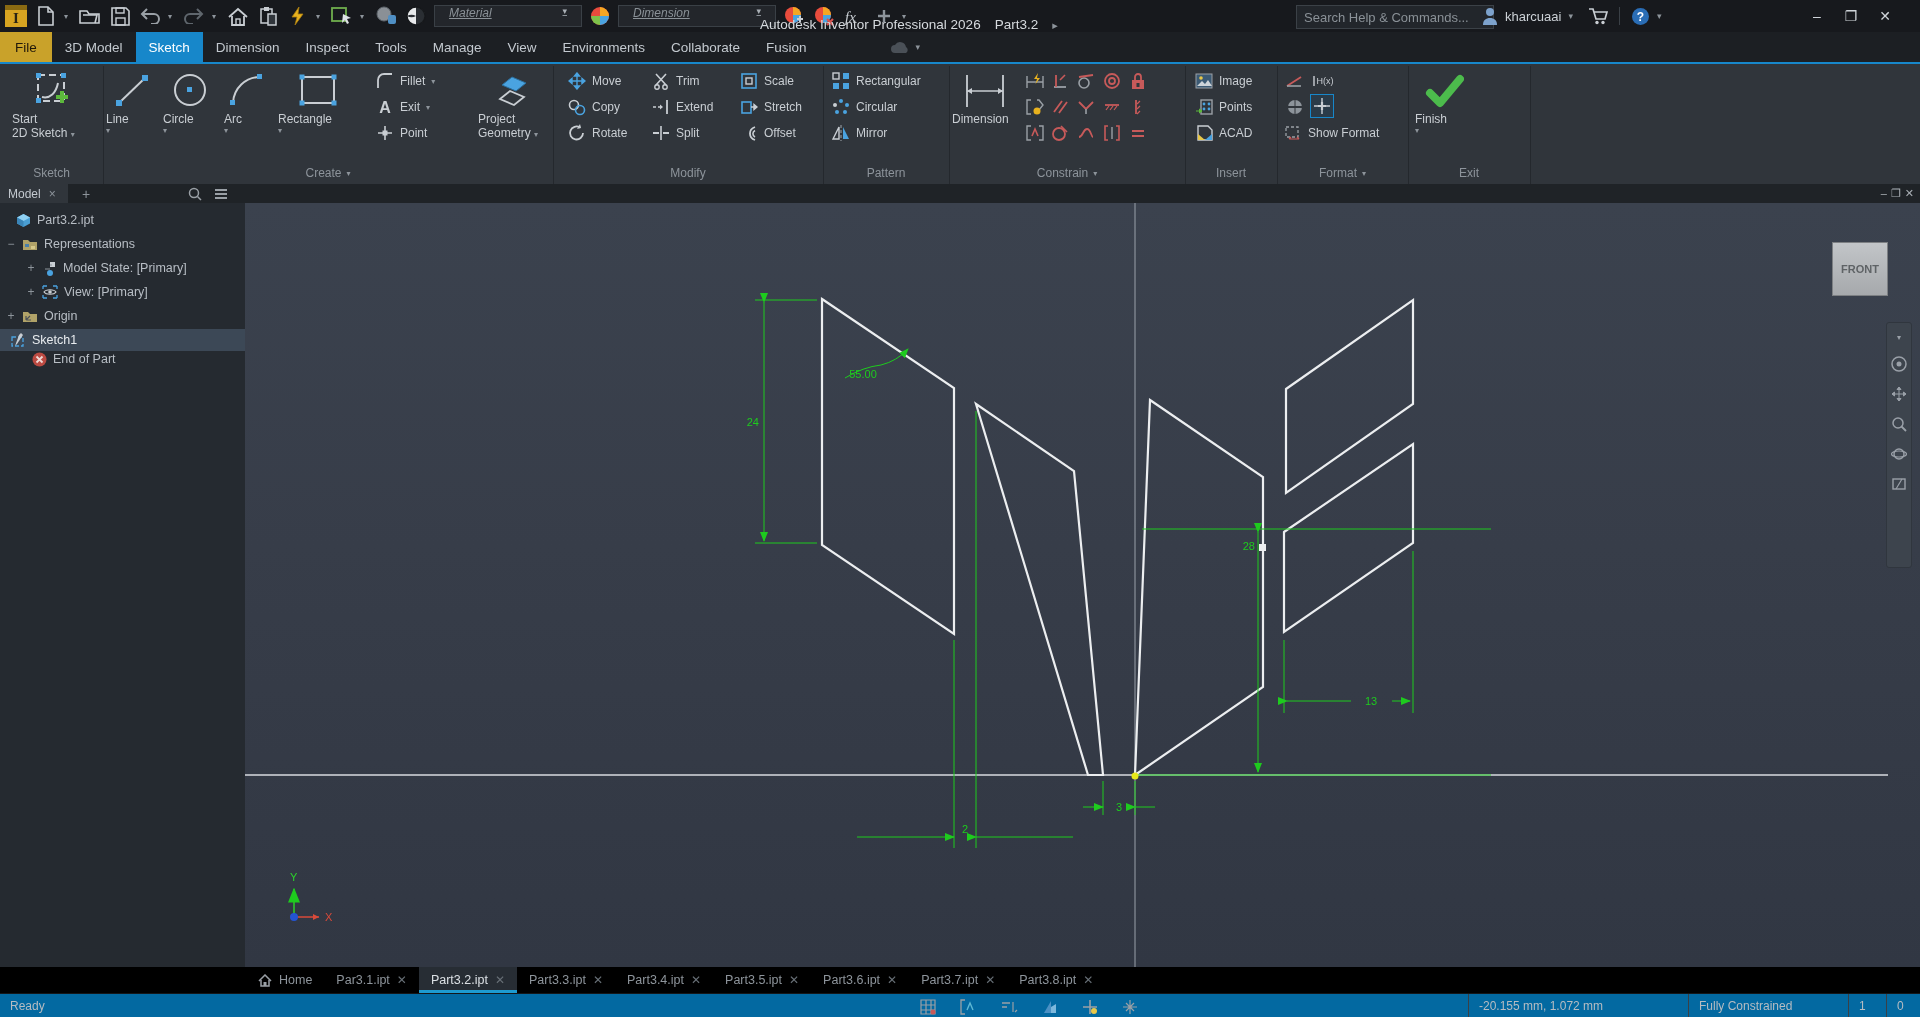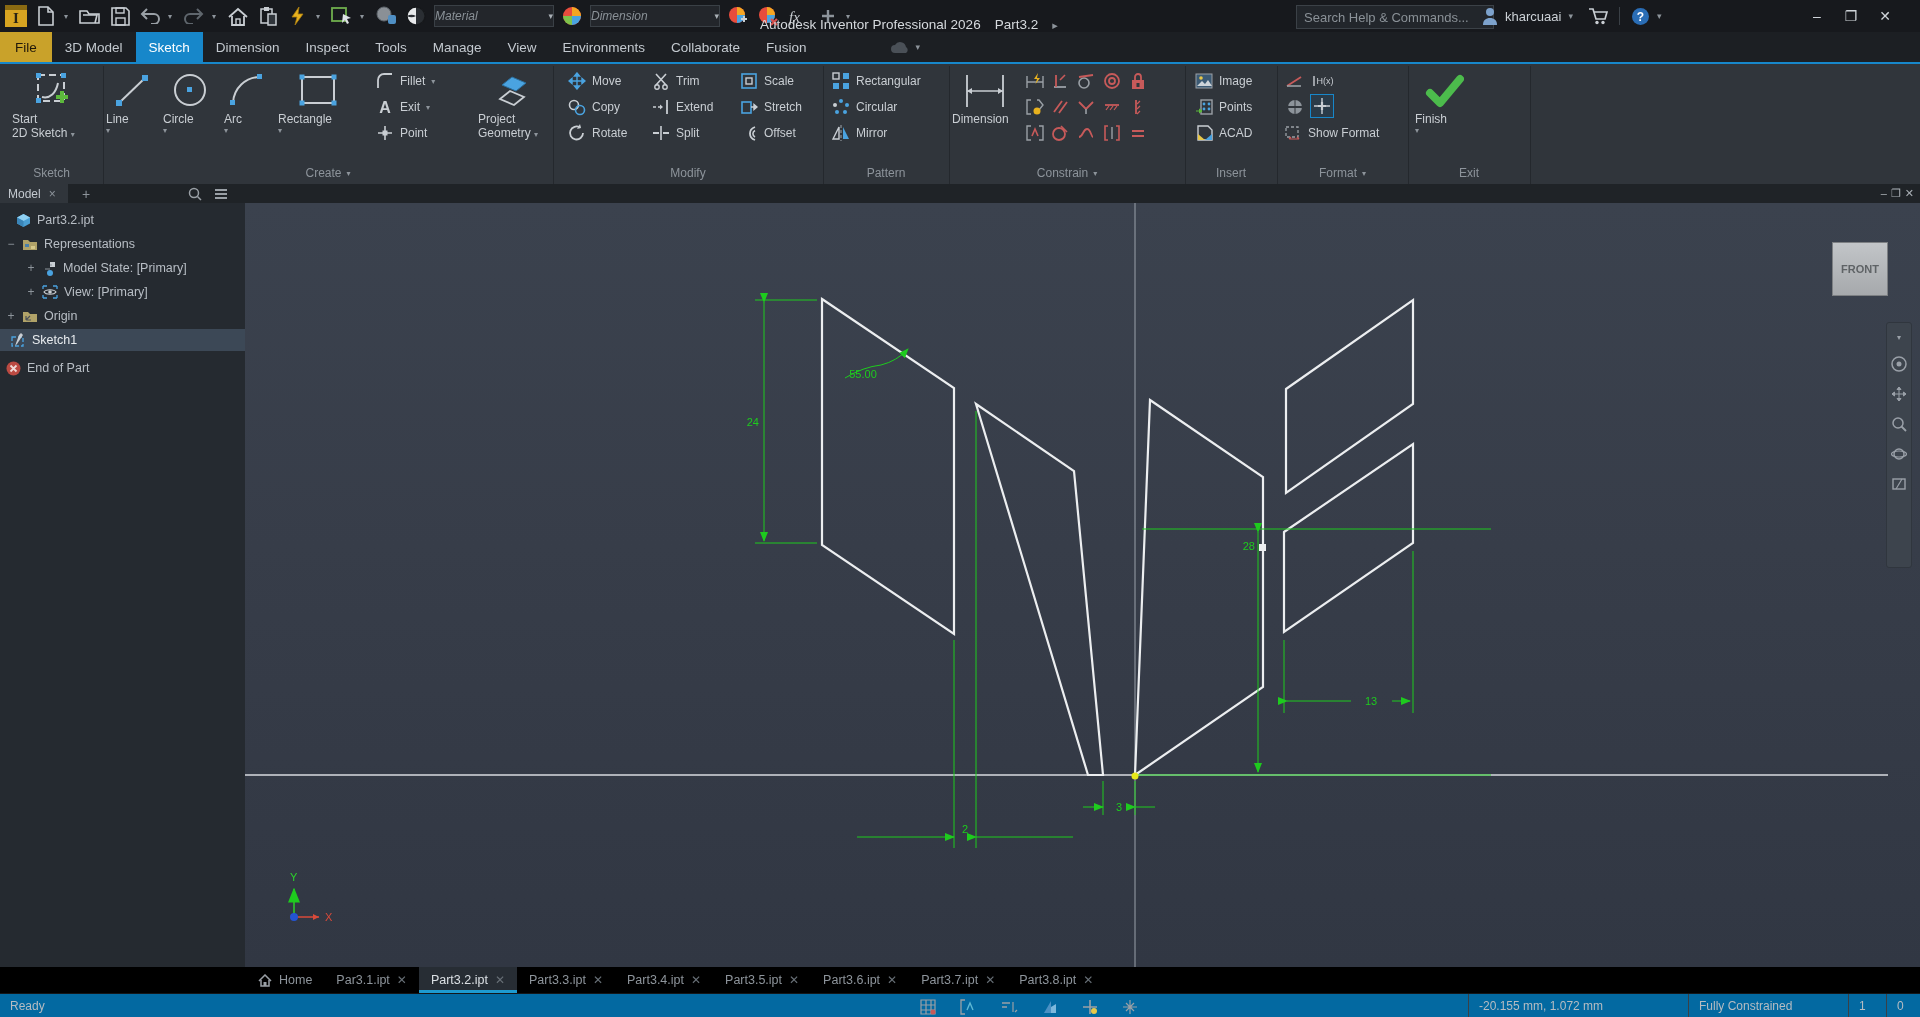--- a/index.html
+++ b/index.html
@@ -5,21 +5,21 @@
   html,body{margin:0;padding:0;background:#101214;}
   body{width:1920px;height:1017px;overflow:hidden;position:relative;
        font-family:"Liberation Sans",sans-serif;-webkit-font-smoothing:antialiased;}
   .abs{position:absolute;}
   
   #titlebar{left:0;top:0;width:1920px;height:32px;background:#17191d;display:flex;align-items:center;}
   .qat{display:flex;align-items:center;gap:6px;padding-left:4px;}
   .qicon{width:24px;height:24px;display:flex;align-items:center;justify-content:center;}
   .qcaret{color:#8d949b;font-size:8px;width:8px;}
   .tb-dd{height:20px;background:#23262b;border:1px solid #3a4046;color:#8a9197;font-style:italic;
-         font-size:12px;display:flex;align-items:center;padding:0 0;justify-content:space-between;}
+         font-size:12px;display:flex;padding:0 14px;justify-content:space-between;text-decoration:underline;}
   #app-title{left:760px;top:0;height:32px;display:flex;align-items:flex-end;gap:14px;color:#d6dade;font-size:13.5px;white-space:nowrap;}
   #search-wrap{left:1296px;top:5px;width:182px;height:22px;background:#22262b;border:1px solid #3b4147;
                color:#8a9197;font-size:13px;display:flex;align-items:center;padding:0 7px;}
   #user-area{left:1482px;top:0;height:32px;display:flex;align-items:center;gap:7px;color:#ccd1d6;font-size:13px;}
   .winbtn{width:34px;height:32px;display:flex;align-items:center;justify-content:center;color:#cfd4d9;font-size:14px;}
   
   #tabrow{left:0;top:32px;width:1920px;height:30px;background:#1c1f23;display:flex;align-items:stretch;}
   .rtab{display:flex;align-items:center;padding:0 13px;color:#c3c9cf;font-size:13.5px;white-space:nowrap;}
   .rtab.gold{background:#c9a22a;color:#20180a;padding:0 15px;}
   .rtab.active{background:#1787ca;color:#fff;}
@@ -718,21 +718,21 @@
       </svg>
     <span>Origin</span>
   </div>
   <div class="trow sel" style="top:126px;padding-left:10px">
     <svg width="16" height="15">
         <rect x="2" y="4" width="11" height="9" fill="none" stroke="#4aa3e0" stroke-width="1.3" stroke-dasharray="4 2"></rect>
         <path d="M6 2l2-2 2 2-6 9-2 2z" fill="#c9ced3" transform="translate(3,0)"></path>
       </svg>
     <span>Sketch1</span>
   </div>
-  <div class="trow" style="top:154px;padding-left:6px">
+  <div class="trow" style="top:145px;padding-left:32px">
     <svg width="15" height="15">
         <circle cx="7.5" cy="7.5" r="7" fill="#bb4a42"></circle>
         <path d="M4.5 4.5l6 6M10.5 4.5l-6 6" stroke="#f0d9d6" stroke-width="1.8"></path>
       </svg>
     <span>End of Part</span>
   </div>
 </div>
 
 <div id="canvas" class="abs">
   <svg width="1675" height="764" viewBox="0 0 1675 764">

